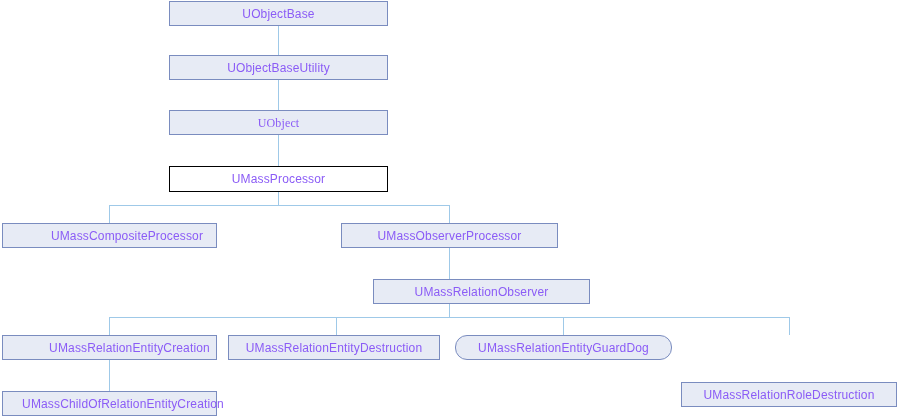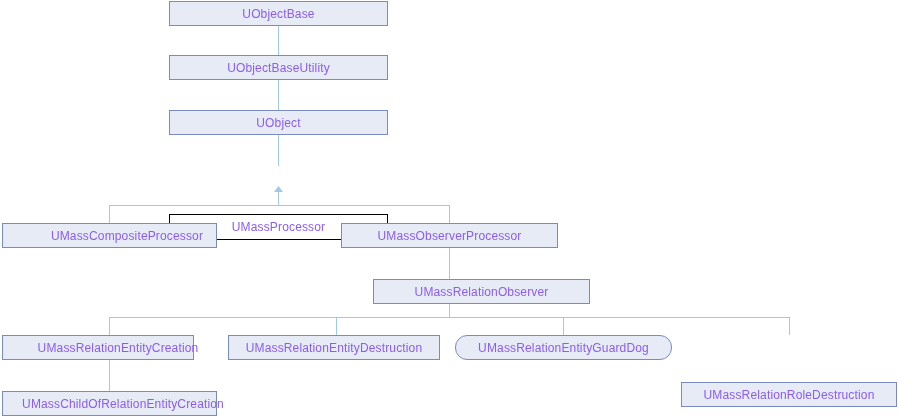--- a/index.html
+++ b/index.html
@@ -34,21 +34,20 @@
     color: #8b5cf6;
     letter-spacing: 0.15px;
     white-space: nowrap;
     background: #E7EBF5;
     border: 1px solid #7A8CBF;
     z-index: 2;
   }
   .node.highlight {
     background: #ffffff;
     border: 1px solid #000000;
-    margin-top: 48px;
   }
   .node-label {
     display: block;
   }
 </style>
 </head>
 <body>
 
 <div id="diagram">
   <svg id="edge-layer" width="898" height="416" viewBox="0 0 898 416">
@@ -74,36 +73,36 @@
       <line x1="789" y1="317" x2="789" y2="335" stroke="#9FC9E8" stroke-width="1" shape-rendering="crispEdges"></line>
       <line x1="109.5" y1="391" x2="109.5" y2="360" stroke="#9FC9E8" stroke-width="1" shape-rendering="crispEdges"></line>
       <path d="M 109.5 354 L 105 360 L 114 360 Z" fill="#9FC9E8"></path>
     </svg>
 <div class="node" style="left: 169px; top: 1px; width: 219px; height: 25px; background: rgb(231, 235, 245); border-color: rgb(122, 140, 191);">
       <span class="node-label">UObjectBase</span>
     </div>
     <div class="node" style="left: 169px; top: 55px; width: 219px; height: 25px; background: rgb(231, 235, 245); border-color: rgb(122, 140, 191);">
       <span class="node-label">UObjectBaseUtility</span>
     </div>
-    <div class="node" style="left: 169px; top: 110px; width: 219px; height: 25px; background: rgb(231, 235, 245); border-color: rgb(122, 140, 191);">
+    <div class="node" style="left: 169px; top: 110px; width: 219px; height: 25px; background: rgb(231, 235, 245); border-color: rgb(122, 140, 191); font-family: Liberation Serif, serif;">
       <span class="node-label">UObject</span>
     </div>
     <div class="node highlight" style="left: 169px; top: 166px; width: 219px; height: 26px; background: rgb(255, 255, 255); border-color: rgb(0, 0, 0);">
       <span class="node-label">UMassProcessor</span>
     </div>
     <div class="node" style="left: 2px; top: 223px; width: 215px; height: 25px; background: rgb(231, 235, 245); border-color: rgb(122, 140, 191); padding-left: 35px;">
       <span class="node-label">UMassCompositeProcessor</span>
     </div>
     <div class="node" style="left: 341px; top: 223px; width: 217px; height: 25px; background: rgb(231, 235, 245); border-color: rgb(122, 140, 191);">
       <span class="node-label">UMassObserverProcessor</span>
     </div>
     <div class="node" style="left: 341px; top: 279px; width: 217px; height: 25px; background: rgb(231, 235, 245); border-color: rgb(122, 140, 191); margin-left: 32px;">
       <span class="node-label">UMassRelationObserver</span>
     </div>
-    <div class="node" style="left: 2px; top: 335px; width: 192px; height: 25px; background: rgb(231, 235, 245); border-color: rgb(122, 140, 191); padding-left: 40px;">
+    <div class="node" style="left: 2px; top: 335px; width: 215px; height: 25px; background: rgb(231, 235, 245); border-color: rgb(122, 140, 191); padding-left: 40px;">
       <span class="node-label">UMassRelationEntityCreation</span>
     </div>
     <div class="node" style="left: 228px; top: 335px; width: 212px; height: 25px; background: rgb(231, 235, 245); border-color: rgb(122, 140, 191);">
       <span class="node-label">UMassRelationEntityDestruction</span>
     </div>
     <div class="node" style="left: 455px; top: 335px; width: 217px; height: 25px; background: rgb(231, 235, 245); border-color: rgb(122, 140, 191); border-radius: 12px;">
       <span class="node-label">UMassRelationEntityGuardDog</span>
     </div>
     <div class="node" style="left: 681px; top: 335px; width: 216px; height: 25px; background: rgb(231, 235, 245); border-color: rgb(122, 140, 191); margin-top: 47px;">
       <span class="node-label">UMassRelationRoleDestruction</span>

